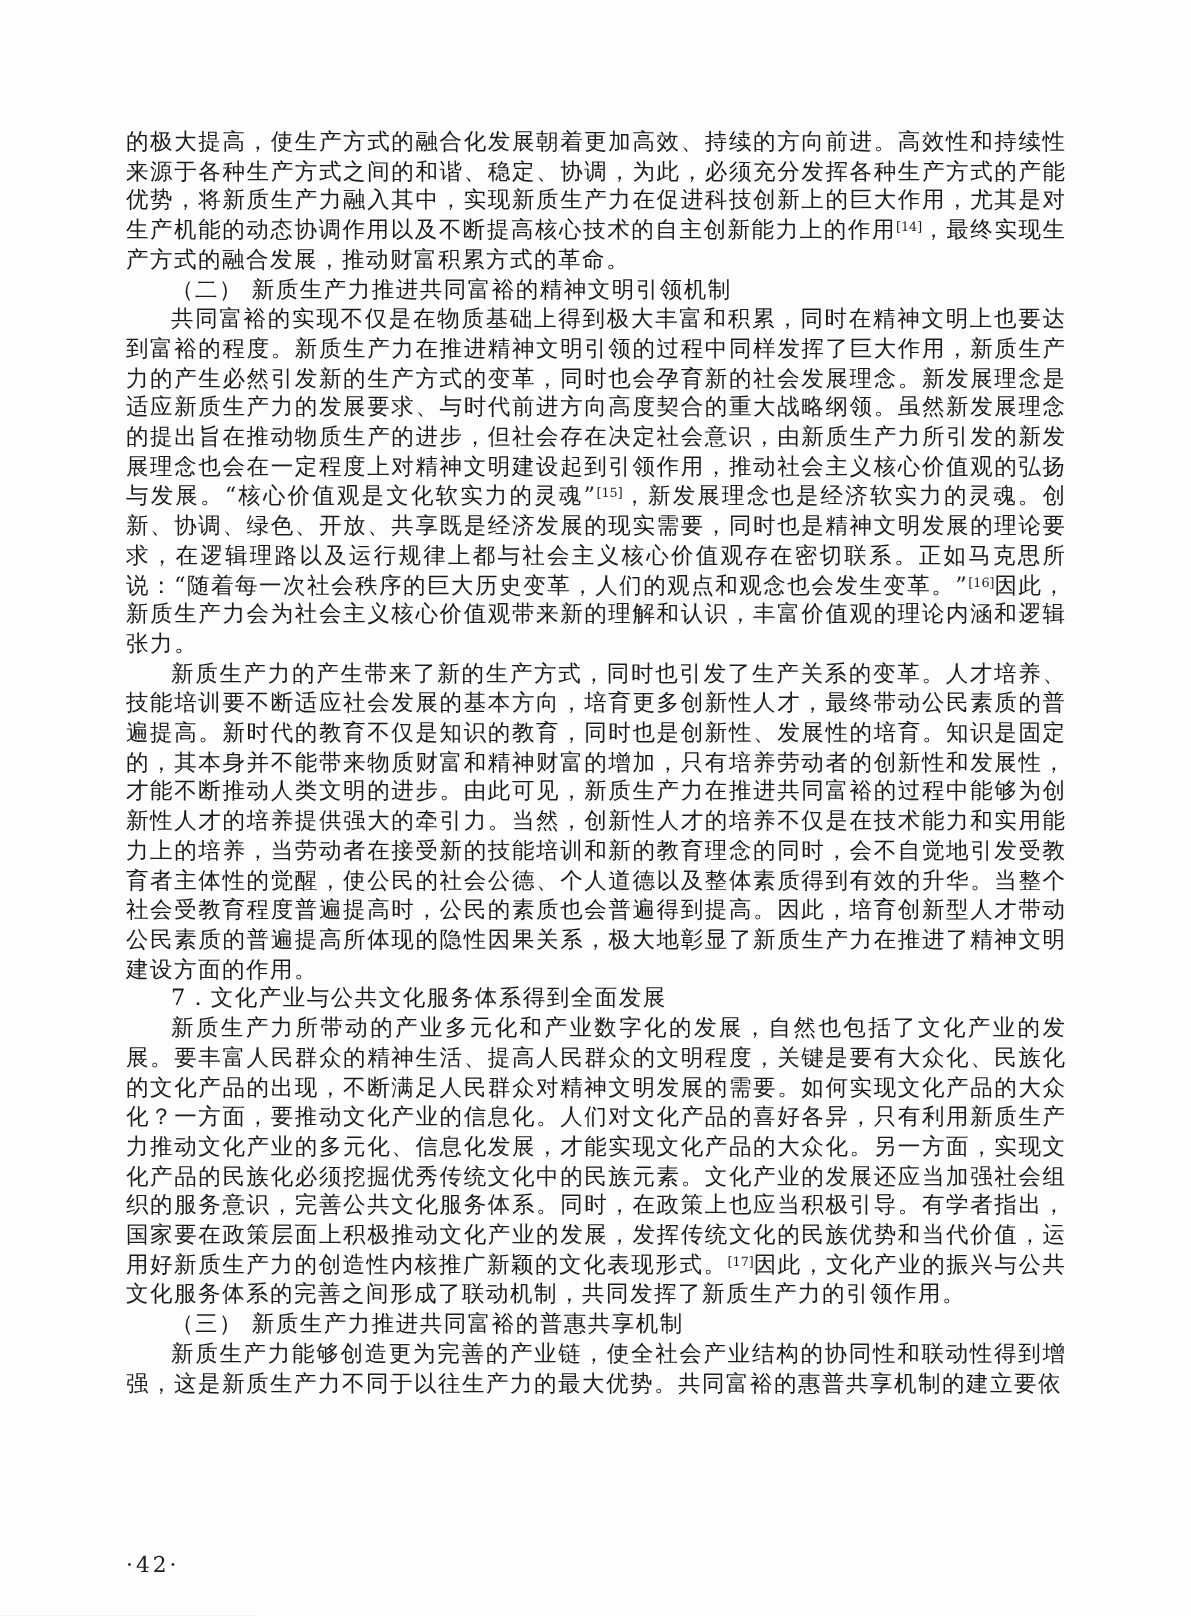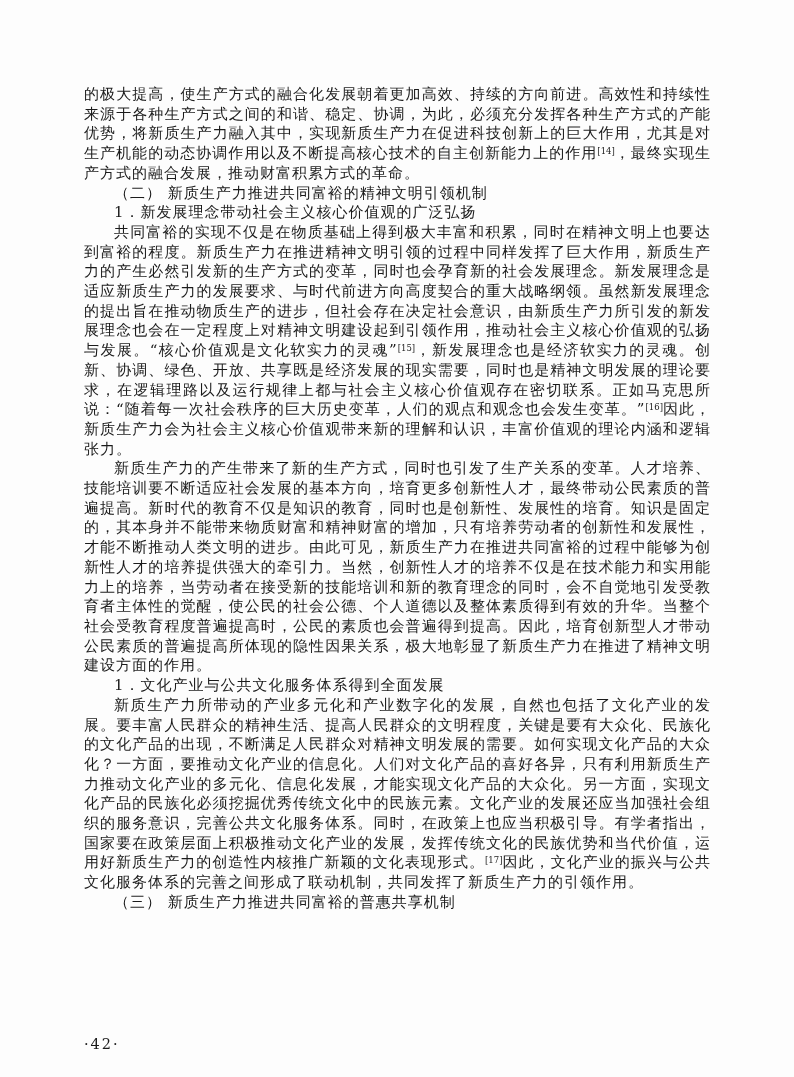--- a/index.html
+++ b/index.html
@@ -40,31 +40,31 @@
 </head>
 <body>
 
 <div class="page">
   <div class="content">
 
     <p class="cont"><span>的极大提高，使生产方式的融合化发展朝着更加高效、持续的方向前进。高效性和持续性来源于各种生产方式之间的和谐、稳定、协调，为此，必须充分发挥各种生产方式的产能优势，将新质生产力融入其中，实现新质生产力在促进科技创新上的巨大作用，尤其是对生产机能的动态协调作用以及不断提高核心技术的自主创新能力上的作用</span><sup class="ref">[14]</sup><span>，最终实现生产方式的融合发展，推动财富积累方式的革命。</span></p>
 
     <p class="h2">（二） 新质生产力推进共同富裕的精神文明引领机制</p>
 
-    <p>1．新发展理念带动社会主义核心价值观的广泛弘扬</p>
 
     <p><span>共同富裕的实现不仅是在物质基础上得到极大丰富和积累，同时在精神文明上也要达到富裕的程度。新质生产力在推进精神文明引领的过程中同样发挥了巨大作用，新质生产力的产生必然引发新的生产方式的变革，同时也会孕育新的社会发展理念。新发展理念是适应新质生产力的发展要求、与时代前进方向高度契合的重大战略纲领。虽然新发展理念的提出旨在推动物质生产的进步，但社会存在决定社会意识，由新质生产力所引发的新发展理念也会在一定程度上对精神文明建设起到引领作用，推动社会主义核心价值观的弘扬与发展。“核心价值观是文化软实力的灵魂”</span><sup class="ref">[15]</sup><span>，新发展理念也是经济软实力的灵魂。创新、协调、绿色、开放、共享既是经济发展的现实需要，同时也是精神文明发展的理论要求，在逻辑理路以及运行规律上都与社会主义核心价值观存在密切联系。正如马克思所说：“随着每一次社会秩序的巨大历史变革，人们的观点和观念也会发生变革。”</span><sup class="ref">[16]</sup><span>因此，新质生产力会为社会主义核心价值观带来新的理解和认识，丰富价值观的理论内涵和逻辑张力。</span></p>
 
 
     <p><span>新质生产力的产生带来了新的生产方式，同时也引发了生产关系的变革。人才培养、技能培训要不断适应社会发展的基本方向，培育更多创新性人才，最终带动公民素质的普遍提高。新时代的教育不仅是知识的教育，同时也是创新性、发展性的培育。知识是固定的，其本身并不能带来物质财富和精神财富的增加，只有培养劳动者的创新性和发展性，才能不断推动人类文明的进步。由此可见，新质生产力在推进共同富裕的过程中能够为创新性人才的培养提供强大的牵引力。当然，创新性人才的培养不仅是在技术能力和实用能力上的培养，当劳动者在接受新的技能培训和新的教育理念的同时，会不自觉地引发受教育者主体性的觉醒，使公民的社会公德、个人道德以及整体素质得到有效的升华。当整个社会受教育程度普遍提高时，公民的素质也会普遍得到提高。因此，培育创新型人才带动公民素质的普遍提高所体现的隐性因果关系，极大地彰显了新质生产力在推进了精神文明建设方面的作用。</span></p>
 
-    <p>1．文化产业与公共文化服务体系得到全面发展</p>
+    <p>7．文化产业与公共文化服务体系得到全面发展</p>
 
     <p><span>新质生产力所带动的产业多元化和产业数字化的发展，自然也包括了文化产业的发展。要丰富人民群众的精神生活、提高人民群众的文明程度，关键是要有大众化、民族化的文化产品的出现，不断满足人民群众对精神文明发展的需要。如何实现文化产品的大众化？一方面，要推动文化产业的信息化。人们对文化产品的喜好各异，只有利用新质生产力推动文化产业的多元化、信息化发展，才能实现文化产品的大众化。另一方面，实现文化产品的民族化必须挖掘优秀传统文化中的民族元素。文化产业的发展还应当加强社会组织的服务意识，完善公共文化服务体系。同时，在政策上也应当积极引导。有学者指出，国家要在政策层面上积极推动文化产业的发展，发挥传统文化的民族优势和当代价值，运用好新质生产力的创造性内核推广新颖的文化表现形式。</span><sup class="ref">[17]</sup><span>因此，文化产业的振兴与公共文化服务体系的完善之间形成了联动机制，共同发挥了新质生产力的引领作用。</span></p>
 
     <p class="h2">（三） 新质生产力推进共同富裕的普惠共享机制</p>
 
 
+    <p><span>新质生产力能够创造更为完善的产业链，使全社会产业结构的协同性和联动性得到增强，这是新质生产力不同于以往生产力的最大优势。共同富裕的惠普共享机制的建立要依</span></p>
 
   </div>
 
   <div class="pageno">·42·</div>
 </div>
 
 </body></html>

